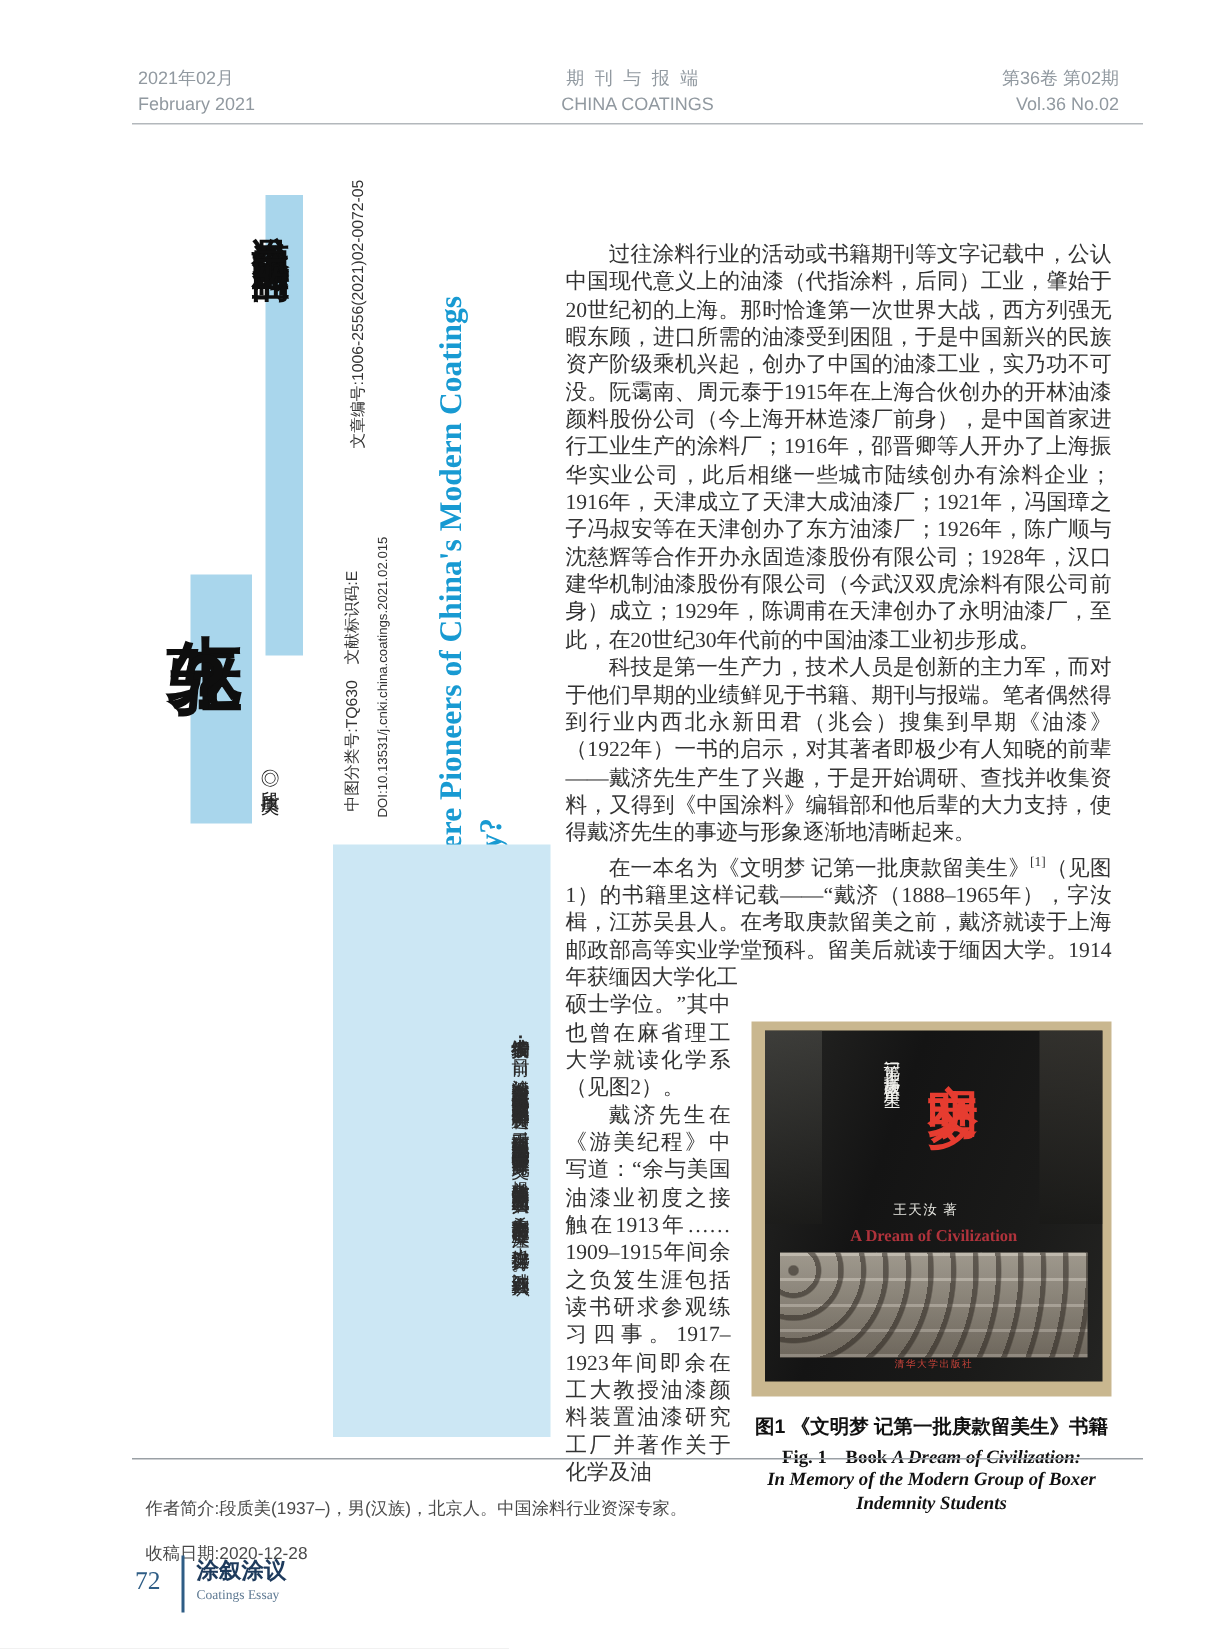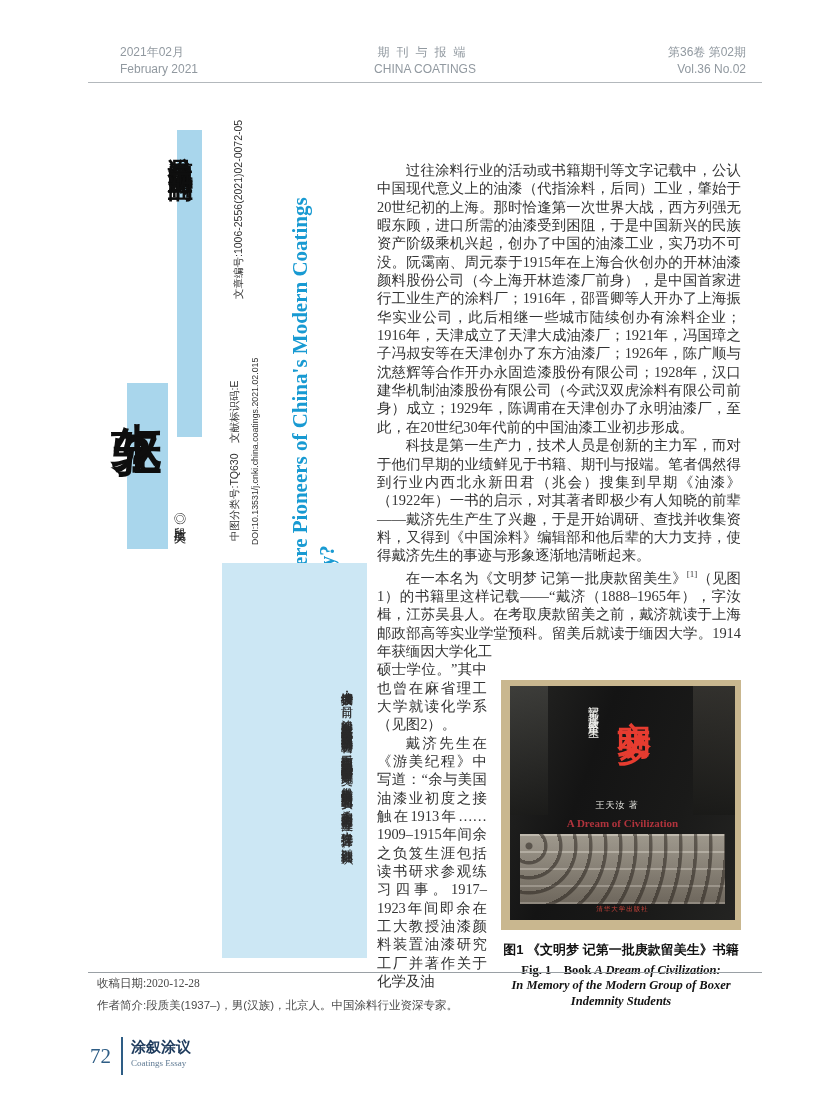--- a/index.html
+++ b/index.html
@@ -1,21 +1,21 @@
 <!DOCTYPE html>
 <html><head>
 <meta charset="utf-8">
 <style>
   html,body{margin:0;padding:0;background:#e8e8e8;}
   .page{position:relative;width:816px;height:1099px;background:#ffffff;margin:0 auto;
         overflow:hidden;font-family:"Liberation Sans","DejaVu Sans",sans-serif;color:#3c3c3c;}
 
   
   .hdr{position:absolute;top:44px;left:88px;right:54px;height:36px;font-size:12px;color:#9199a0;}
-  .hdr .l{position:absolute;left:4px;top:0;line-height:17px;margin-left:28px;}
+  .hdr .l{position:absolute;left:4px;top:0;line-height:17px;}
   .hdr .c{position:absolute;left:0;right:0;top:0;text-align:center;line-height:17px;}
   .hdr .c .zh{letter-spacing:7px;}
   .hdr .r{position:absolute;right:16px;top:0;text-align:right;line-height:17px;}
   .hdr-rule{position:absolute;top:82px;left:88px;right:54px;height:1px;background:#b3b8bc;}
 
   
   .bar{position:absolute;background:#a9d6ec;}
   .vtitle{position:absolute;writing-mode:vertical-rl;text-orientation:upright;
           font-family:"DejaVu Serif","Liberation Serif",serif;font-weight:bold;color:#0e0e0e;}
   .vtitle.main{left:164px;top:137px;font-size:25px;letter-spacing:2px;}
@@ -72,21 +72,21 @@
   .cap{width:100%;text-align:center;color:#111;}
   .cap .zh{margin-top:11px;font-size:13px;font-weight:bold;font-family:"Liberation Sans",sans-serif;}
   .cap .en{font-size:12.5px;line-height:15.5px;font-weight:bold;font-family:"Liberation Serif",serif;margin-top:3px;}
   .cap .en i{font-style:italic;}
   .clr{clear:both;}
 
   
   .fn-rule{position:absolute;top:972px;left:88px;right:54px;height:1px;background:#9aa0a5;}
   .fn{position:absolute;left:97px;font-size:11.5px;color:#4a4a4a;font-family:"Liberation Sans",sans-serif;}
   .badge{position:absolute;left:90px;top:1037px;height:40px;}
-  .badge .no{position:absolute;left:0;top:7px;font-size:21px;color:#2e5d85;font-family:"Liberation Serif",serif;}
+  .badge .no{position:absolute;left:0;top:7px;font-size:17px;color:#2e5d85;font-family:"Liberation Serif",serif;}
   .badge .div{position:absolute;left:31px;top:0;width:2px;height:38px;background:#2e5d85;}
   .badge .zh{position:absolute;left:41px;top:1px;font-size:15px;font-weight:bold;color:#1d3a5c;white-space:nowrap;}
   .badge .en{position:absolute;left:41px;top:21px;font-size:9px;color:#5f7a93;font-family:"Liberation Serif",serif;white-space:nowrap;}
 </style>
 </head>
 <body>
 
 <div class="page">
 
   <div class="hdr">
@@ -153,21 +153,21 @@
           </div>
         </div>
       </div>
       <p>硕士学位。”其中也曾在麻省理工大学就读化学系（见图2）。</p>
       <p class="ind">戴济先生在《游美纪程》中写道：“余与美国油漆业初度之接触在1913年……1909–1915年间余之负笈生涯包括读书研求参观练习四事。1917–1923年间即余在工大教授油漆颜料装置油漆研究工厂并著作关于化学及油</p>
       <div class="clr"></div>
     </div>
   </div>
 
   <div class="fn-rule"></div>
-  <div class="fn" style="top:976px;font-family:Liberation Serif, serif;">收稿日期:2020-12-28</div>
+  <div class="fn" style="top:1028px;">收稿日期:2020-12-28</div>
   <div class="fn" style="top:998px;">作者简介:段质美(1937–)，男(汉族)，北京人。中国涂料行业资深专家。</div>
 
   <div class="badge">
     <div class="no">72</div>
     <div class="div"></div>
     <div class="zh">涂叙涂议</div>
     <div class="en">Coatings Essay</div>
   </div>
 
 </div>

